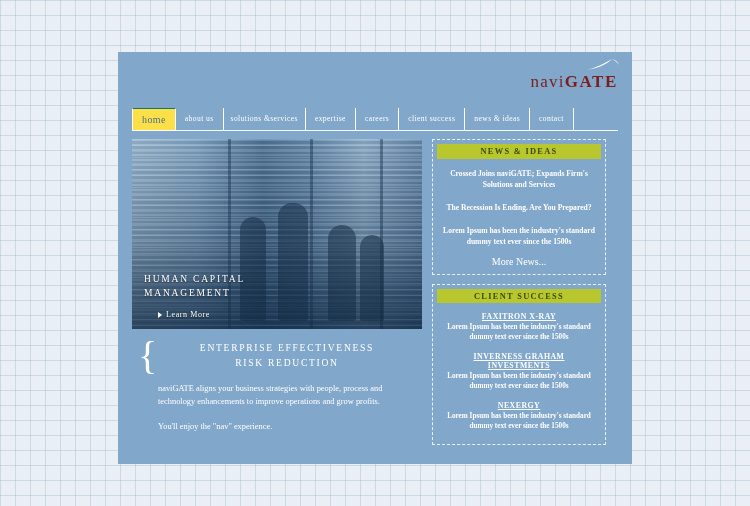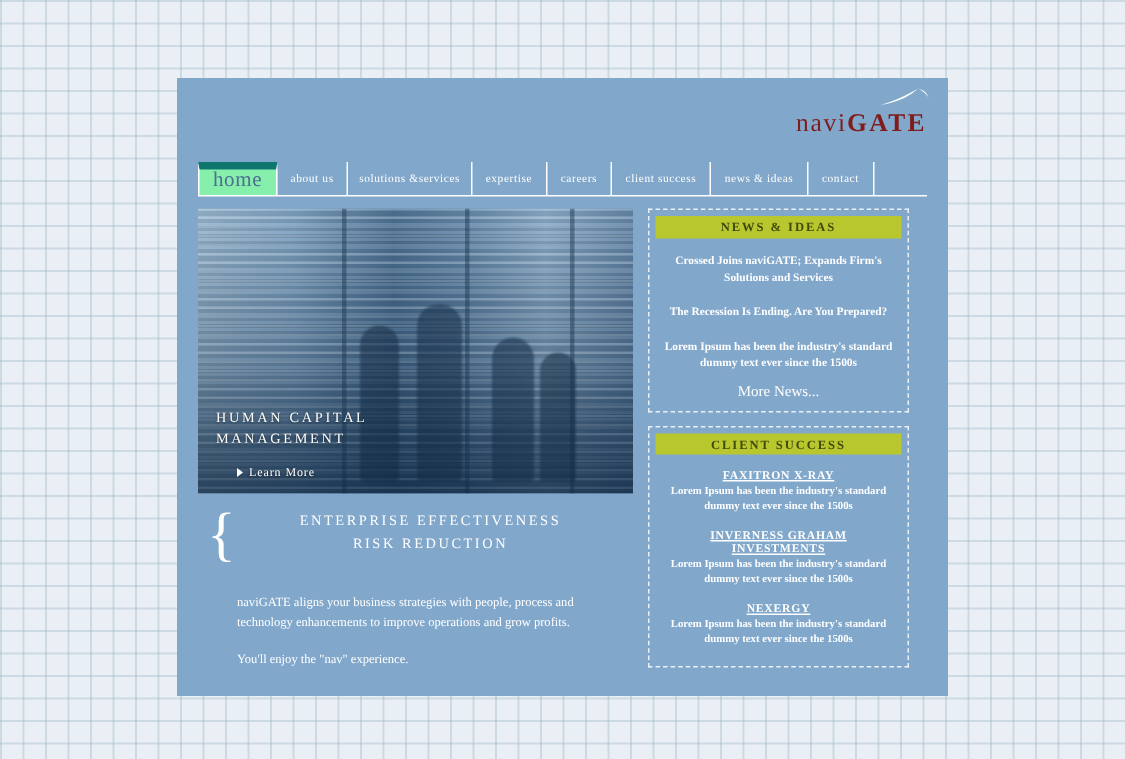--- a/index.html
+++ b/index.html
@@ -77,24 +77,24 @@
     justify-content: center;
     border-right: 1px solid #ffffff;
     text-align: center;
     line-height: 1.15;
     background: transparent;
   }
   .nav-item:first-child {
     border-left: 1px solid #ffffff;
   }
   .nav-item.active {
-    background: #86efac;
+    background: #fde047;
     color: #4d6f91;
-    border-top: 5px solid #0f766e;
-    font-size: 14px;
+    border-top: 1px solid #0f766e;
+    font-size: 10px;
   }
   .nav-item.two-line {
     flex-direction: row;
     align-items: center;
     justify-content: center;
     padding: 0 7px;
   }
   
   .content {
     display: flex;
@@ -200,21 +200,21 @@
     letter-spacing: 1.7px;
     line-height: 1.55;
     text-align: center;
     padding-right: 6px;
     font-family: "Liberation Serif", serif;
   }
   .para {
     color: #ffffff;
     font-size: 8.4px;
     line-height: 1.55;
-    margin-top: 24px;
+    margin-top: 11px;
     padding-left: 26px;
     padding-right: 4px;
     font-family: "Liberation Serif", serif;
   }
   .para.second {
     margin-top: 12px;
   }
   
   .panel {
     border: 1px dashed rgba(255,255,255,0.85);

